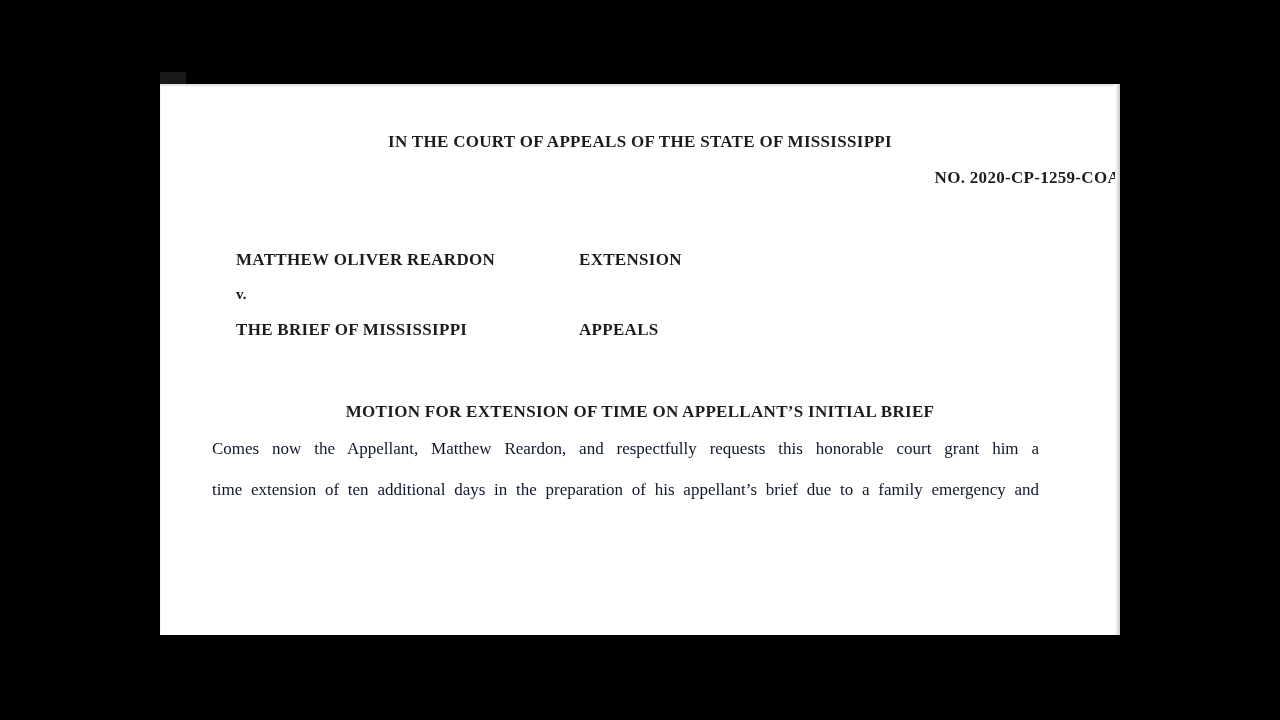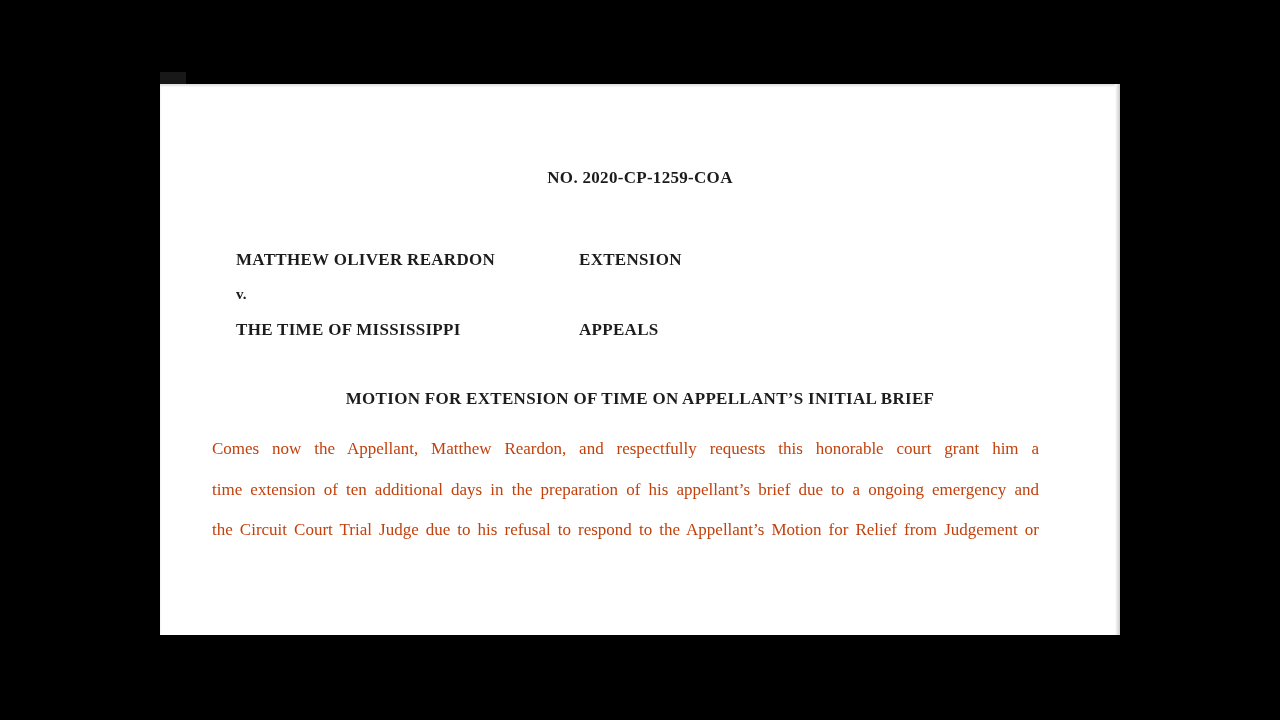--- a/index.html
+++ b/index.html
@@ -54,22 +54,22 @@
     left: 0;
     width: 100%;
     text-align: center;
     font-weight: bold;
     font-size: 17px;
     letter-spacing: 0.3px;
     white-space: nowrap;
   }
 
   .hdr-court   { top: 48px; }
-  .hdr-caseno  { top: 84px; }
-  .motion-title{ top: 305px; }
+  .hdr-caseno  { top: 84px; text-align: right; }
+  .motion-title{ top: 318px; }
 
   .party-row {
     position: absolute;
     left: 0;
     width: 100%;
     height: 22px;
     font-weight: bold;
     font-size: 17px;
     letter-spacing: 0.3px;
     white-space: nowrap;
@@ -87,60 +87,60 @@
     font-weight: bold;
     font-size: 15px;
   }
 
   .body-text {
     position: absolute;
     left: 52px;
     top: 345px;
     width: 827px;
     font-size: 17px;
-    color: #c2410c;
+    color: #0f172a;
   }
 
   .body-line {
     height: 40.5px;
     line-height: 40.5px;
     text-align: justify;
     text-align-last: justify;
     white-space: normal;
     overflow: hidden;
   }
 </style>
 </head>
 <body>
 
 <div class="stage">
 
   <div class="frame-artifact"></div>
 
   <div class="page">
 
+    <div class="line-center hdr-court">IN THE COURT OF APPEALS OF THE STATE OF MISSISSIPPI</div>
 
     <div class="line-center hdr-caseno">NO. 2020-CP-1259-COA</div>
 
     <div class="party-row row-appellant">
       <span class="party-name">MATTHEW OLIVER REARDON</span>
       <span class="party-role">EXTENSION</span>
     </div>
 
     <div class="versus-label row-versus" style="position:absolute; top:202px;">v.</div>
 
     <div class="party-row row-appellee">
-      <span class="party-name">THE TIME OF MISSISSIPPI</span>
+      <span class="party-name">THE BRIEF OF MISSISSIPPI</span>
       <span class="party-role">APPEALS</span>
     </div>
 
     <div class="line-center motion-title">MOTION FOR EXTENSION OF TIME ON APPELLANT’S INITIAL BRIEF</div>
 
     <div class="body-text">
       <div class="body-line">Comes now the Appellant, Matthew Reardon, and respectfully requests this honorable court grant him a</div>
-      <div class="body-line">time extension of ten additional days in the preparation of his appellant’s brief due to a ongoing emergency and</div>
-      <div class="body-line">the Circuit Court Trial Judge due to his refusal to respond to the Appellant’s Motion for Relief from Judgement or</div>
+      <div class="body-line">time extension of ten additional days in the preparation of his appellant’s brief due to a family emergency and</div>
     </div>
 
     <div class="page-edge"></div>
 
   </div>
 </div>
 
 </body></html>

